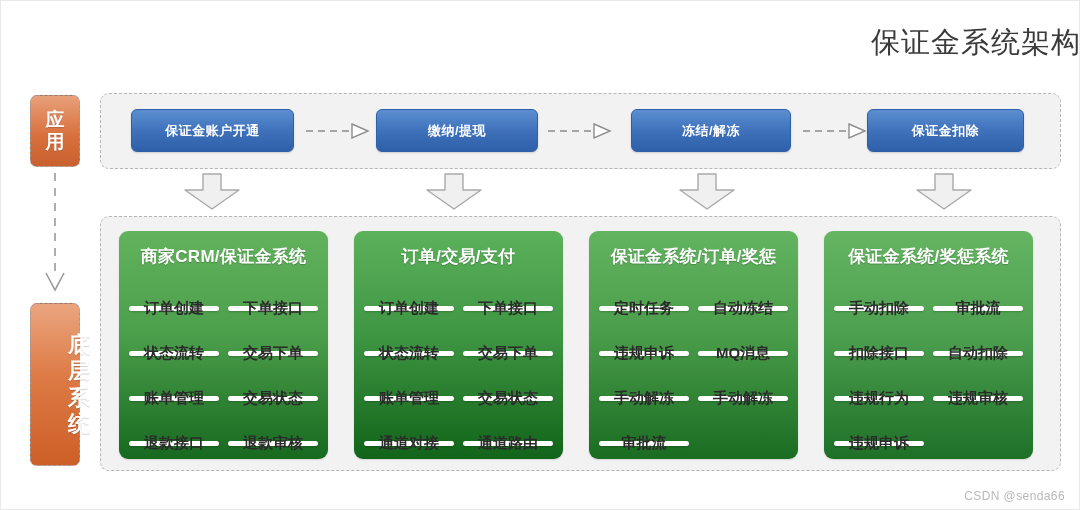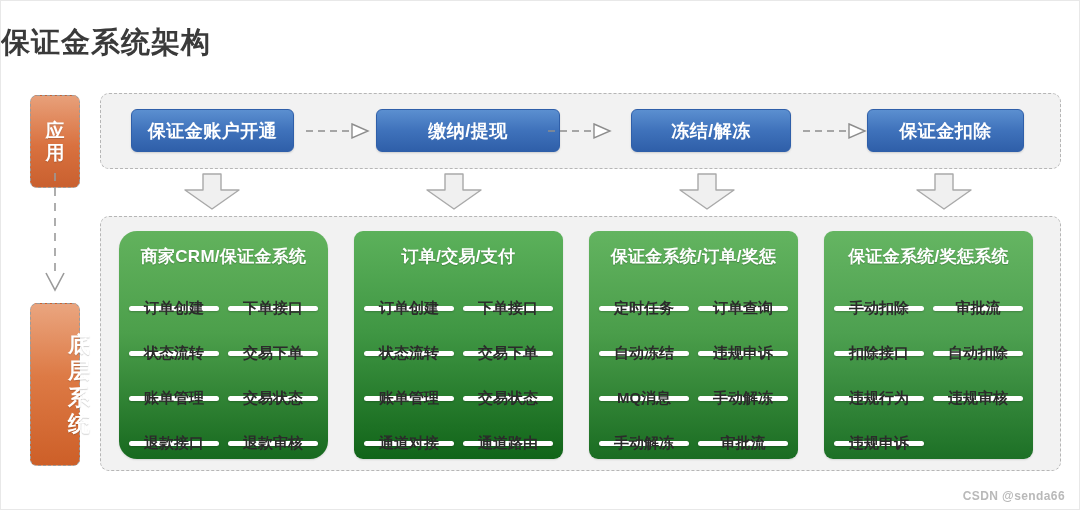--- a/index.html
+++ b/index.html
@@ -19,23 +19,23 @@
     box-sizing: border-box;
     overflow: hidden;
   }
 
   
   #title {
     position: absolute;
     left: 0;
     top: 22px;
     width: 1080px;
-    text-align: left;
+    text-align: right;
     font-size: 29px;
-    font-weight: bold;
+    font-weight: normal;
     color: #3a3a3a;
     letter-spacing: 1px;
   }
 
   
   .rail-box {
     position: absolute;
     border: 1px dashed #9b9b9b;
     border-radius: 7px;
     box-sizing: border-box;
@@ -44,21 +44,21 @@
     text-align: center;
     display: flex;
     align-items: center;
     justify-content: center;
     text-shadow: 0 1px 1px rgba(0,0,0,.18);
   }
   #rail-app {
     left: 29px;
     top: 94px;
     width: 50px;
-    height: 93px;
+    height: 72px;
     background: linear-gradient(180deg, #e8a07a 0%, #d9713f 55%, #c9602f 100%);
     font-size: 19px;
     line-height: 1.15;
   }
   #rail-app .vtext { width: 1em; word-break: break-all; }
   #rail-base {
     left: 29px;
     top: 302px;
     width: 50px;
     height: 163px;
@@ -92,30 +92,30 @@
   
   .app-box {
     position: absolute;
     top: 108px;
     height: 43px;
     border-radius: 6px;
     background: linear-gradient(180deg, #5b8fd0 0%, #3f72bb 50%, #2f5fa9 100%);
     border: 1px solid #2f5fa9;
     box-sizing: border-box;
     color: #ffffff;
-    font-size: 18px;
+    font-size: 13px;
     font-weight: bold;
     display: flex;
     align-items: center;
     justify-content: center;
     box-shadow: 0 1px 2px rgba(0,0,0,.15);
     letter-spacing: .5px;
   }
   #app-box-0 { left: 130px; width: 163px; }
-  #app-box-1 { left: 375px; width: 184px; }
+  #app-box-1 { left: 375px; width: 162px; }
   #app-box-2 { left: 630px; width: 160px; }
   #app-box-3 { left: 866px; width: 157px; }
 
   
   .h-conn {
     position: absolute;
     top: 120px;
     height: 20px;
     width: 78px;
   }
@@ -138,21 +138,21 @@
   
   .panel {
     position: absolute;
     top: 230px;
     width: 209px;
     height: 228px;
     border-radius: 9px;
     box-sizing: border-box;
     box-shadow: 0 1px 2px rgba(0,0,0,.12);
   }
-  #panel-0 { left: 118px; background: linear-gradient(180deg, #62b25d 0%, #4c9f4b 45%, #17691f 100%); border-radius: 18px; }
+  #panel-0 { left: 118px; background: linear-gradient(180deg, #62b25d 0%, #4c9f4b 45%, #17691f 100%); }
   #panel-1 { left: 353px; background: linear-gradient(180deg, #5cb15b 0%, #3f9643 45%, #116419 100%); }
   #panel-2 { left: 588px; background: linear-gradient(180deg, #63b460 0%, #4a9d4a 45%, #1a6c22 100%); }
   #panel-3 { left: 823px; background: linear-gradient(180deg, #65b562 0%, #4da050 45%, #1d7026 100%); }
 
   .panel-title {
     position: absolute;
     left: 0;
     top: 14px;
     width: 100%;
     text-align: center;
@@ -188,21 +188,20 @@
   }
 
   
   #watermark {
     position: absolute;
     right: 14px;
     bottom: 6px;
     font-size: 12px;
     color: #b9b9b9;
     letter-spacing: .4px;
-    font-weight: bold;
   }
 </style>
 </head>
 <body>
 
 <div id="canvas">
 
   <div id="title">保证金系统架构</div>
 
   <div class="rail-box" id="rail-app">
@@ -278,21 +277,20 @@
       <div class="cell">交易状态</div>
       <div class="cell">通道对接</div>
       <div class="cell">通道路由</div>
     </div>
   </div>
 
   <div class="panel" id="panel-2">
     <div class="panel-title">保证金系统/订单/奖惩</div>
     <div class="panel-grid">
       <div class="cell">定时任务</div>
-      <div class="cell">订单查询</div>
       <div class="cell">自动冻结</div>
       <div class="cell">违规申诉</div>
       <div class="cell">MQ消息</div>
       <div class="cell">手动解冻</div>
       <div class="cell">手动解冻</div>
       <div class="cell">审批流</div>
     </div>
   </div>
 
   <div class="panel" id="panel-3">

